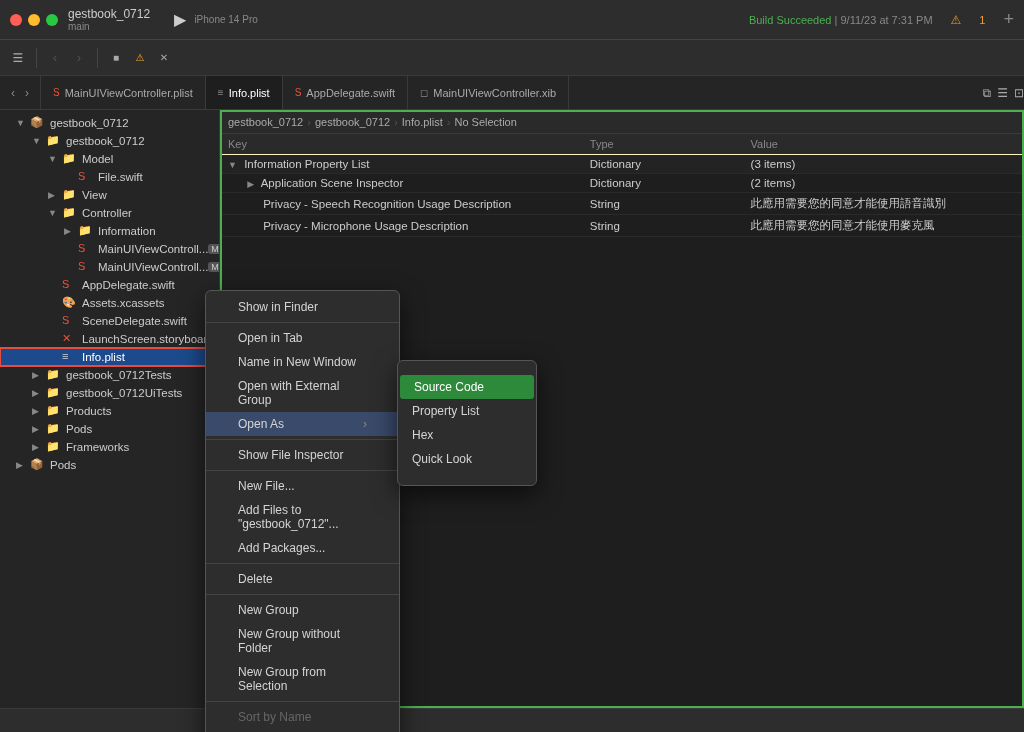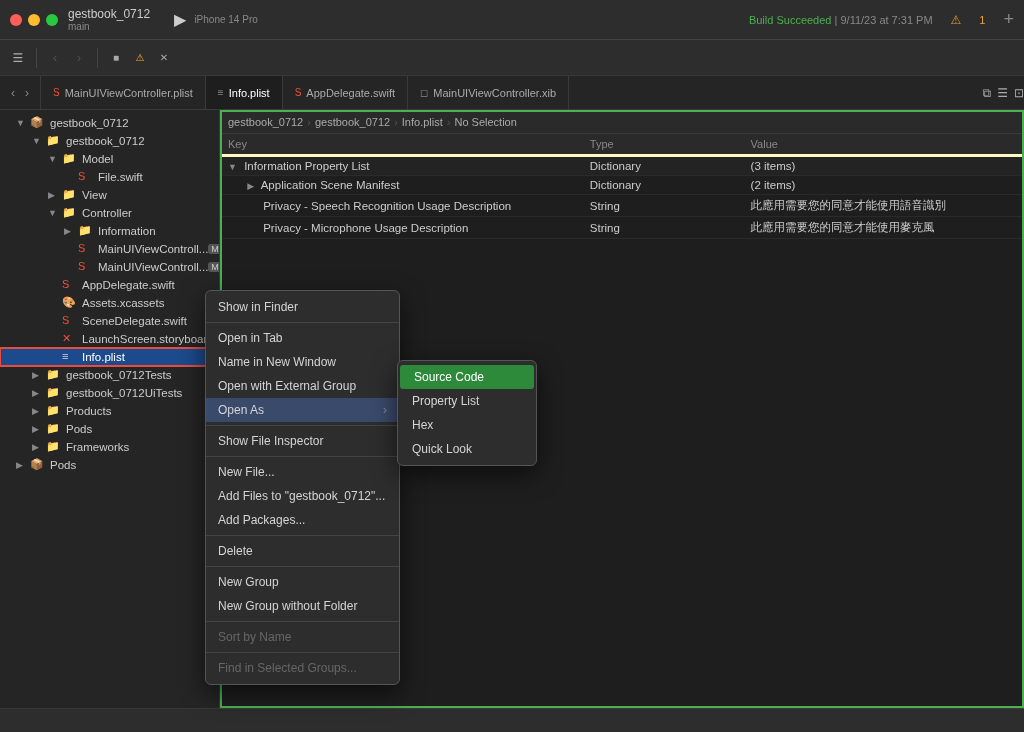--- a/index.html
+++ b/index.html
@@ -197,21 +197,21 @@
       width: 100%;
       border-collapse: collapse;
     }
     .plist-table thead th {
       background: #2a2a2a;
       color: #888;
       font-size: 11px;
       font-weight: 500;
       text-align: left;
       padding: 4px 8px;
-      border-bottom: 3px solid #fef9c3;
+      border-bottom: 1px solid #fef9c3;
       position: sticky;
       top: 0;
     }
     .plist-table tbody td {
       padding: 3px 8px;
       font-size: 11.5px;
       border-bottom: 1px solid #2a2a2a;
       color: #ccc;
     }
     .plist-row-root { background: #232323; }
@@ -240,21 +240,21 @@
       top: 290px;
       background: #2d2d2d;
       border: 1px solid #555;
       border-radius: 6px;
       box-shadow: 0 8px 24px rgba(0,0,0,0.6);
       width: 195px;
       z-index: 100;
       padding: 4px 0;
     }
     .ctx-item {
-      padding: 5px 12px;
+      padding: 5px 32px;
       font-size: 12px;
       color: #d4d4d4;
       cursor: pointer;
       display: flex;
       align-items: center;
       justify-content: space-between;
     }
     .ctx-item.highlighted { background: #3a4a6b; }
     .ctx-item.disabled { color: #666; cursor: default; }
     .ctx-separator {
@@ -268,21 +268,21 @@
     .submenu {
       position: absolute;
       left: 397px;
       top: 360px;
       background: #2d2d2d;
       border: 1px solid #555;
       border-radius: 6px;
       box-shadow: 0 8px 24px rgba(0,0,0,0.6);
       width: 140px;
       z-index: 101;
-      padding: 4px 0;
+      padding: 14px 0;
     }
     .submenu-item {
       padding: 5px 14px;
       font-size: 12px;
       color: #d4d4d4;
       cursor: pointer;
     }
     .submenu-item.highlighted-green {
       background: #2c8a3a;
       color: #fff;
@@ -606,21 +606,21 @@
               <span>Information Property List</span>
             </td>
             <td class="plist-type">Dictionary</td>
             <td class="plist-value">(3 items)</td>
           </tr>
 
           <tr class="plist-row-child">
             <td>
               <span class="plist-key-indent"></span>
               <span class="plist-chevron">▶</span>
-              <span>Application Scene Manifest</span>
+              <span>Application Scene Inspector</span>
             </td>
             <td class="plist-type">Dictionary</td>
             <td class="plist-value">(2 items)</td>
           </tr>
 
           <tr class="plist-row-child">
             <td>
               <span class="plist-key-indent"></span>
               <span style="margin-right:16px;"></span>
               <span>Privacy - Speech Recognition Usage Description</span>
@@ -682,20 +682,23 @@
   <div class="ctx-item">
     <span>Delete</span>
   </div>
   <div class="ctx-separator"></div>
   <div class="ctx-item">
     <span>New Group</span>
   </div>
   <div class="ctx-item">
     <span>New Group without Folder</span>
   </div>
+  <div class="ctx-item">
+    <span>New Group from Selection</span>
+  </div>
   <div class="ctx-separator"></div>
   <div class="ctx-item disabled">
     <span>Sort by Name</span>
   </div>
   <div class="ctx-separator"></div>
   <div class="ctx-item disabled">
     <span>Find in Selected Groups...</span>
   </div>
 
 </div>

